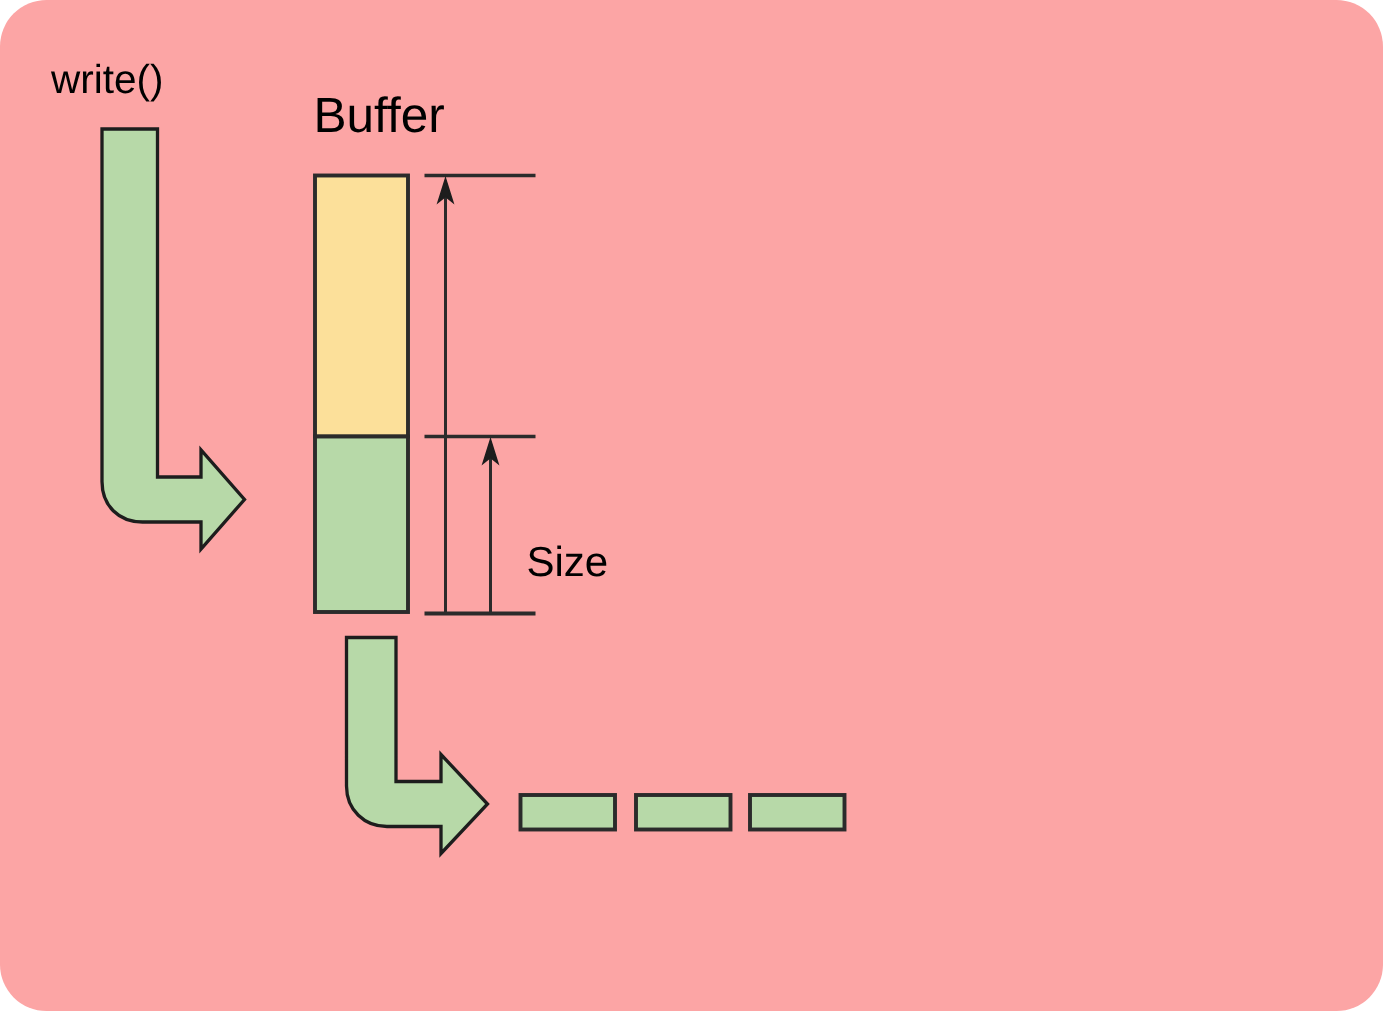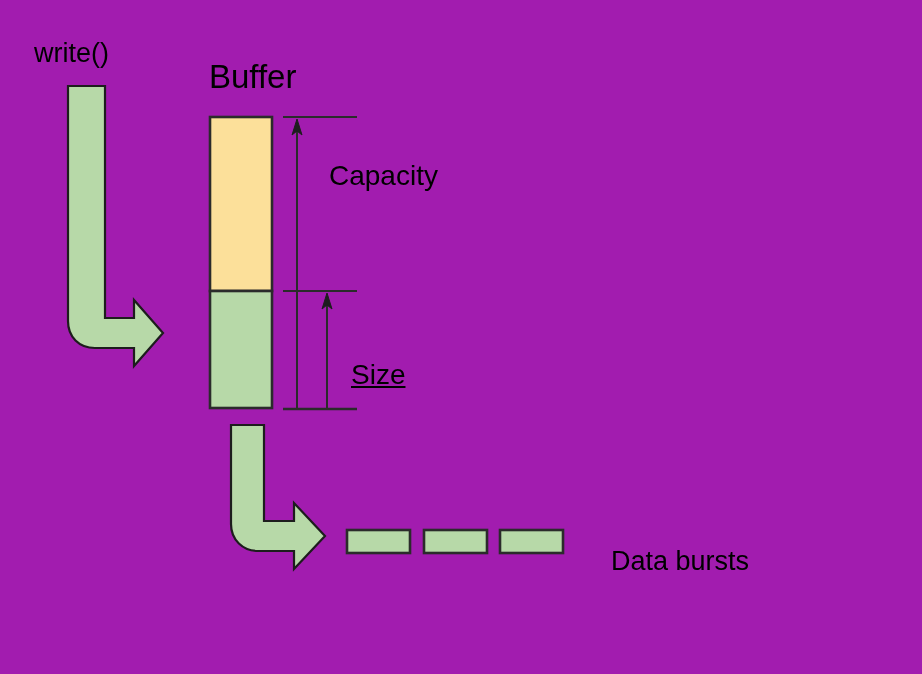--- a/index.html
+++ b/index.html
@@ -8,22 +8,23 @@
     padding: 0;
     background: #ffffff;
   }
   body {
     font-family: "Liberation Sans", sans-serif;
   }
   #canvas {
     position: relative;
     width: 922px;
     height: 674px;
-    background: #a21caf;
+    background: #fca5a5;
     overflow: hidden;
+    border-radius: 31px;
   }
   .svg-layer {
     position: absolute;
     left: 0;
     top: 0;
     width: 922px;
     height: 674px;
   }
   .lbl {
     position: absolute;
@@ -44,21 +45,20 @@
   }
   #capacity-label {
     left: 329px;
     top: 159px;
     font-size: 28px;
   }
   #size-label {
     left: 351px;
     top: 358px;
     font-size: 28px;
-    text-decoration: underline;
   }
   #bursts-label {
     left: 611px;
     top: 482px;
     font-size: 27px;
   }
 </style>
 </head>
 <body>
 
@@ -106,22 +106,20 @@
 
     <rect x="347" y="530" width="63" height="23" fill="#b7d9a8" stroke="#2b2b2b" stroke-width="2.6"></rect>
     <rect x="424" y="530" width="63" height="23" fill="#b7d9a8" stroke="#2b2b2b" stroke-width="2.6"></rect>
     <rect x="500" y="530" width="63" height="23" fill="#b7d9a8" stroke="#2b2b2b" stroke-width="2.6"></rect>
   </svg>
 
   <div class="lbl" id="write-label">write()</div>
 
   <div class="lbl" id="buffer-label">Buffer</div>
 
-  <div class="lbl" id="capacity-label">Capacity</div>
 
   <div class="lbl" id="size-label">Size</div>
 
   <div class="lbl" id="bursts-label">
-    <div>Data bursts</div>
     
   </div>
 
 </div>
 
 </body></html>

